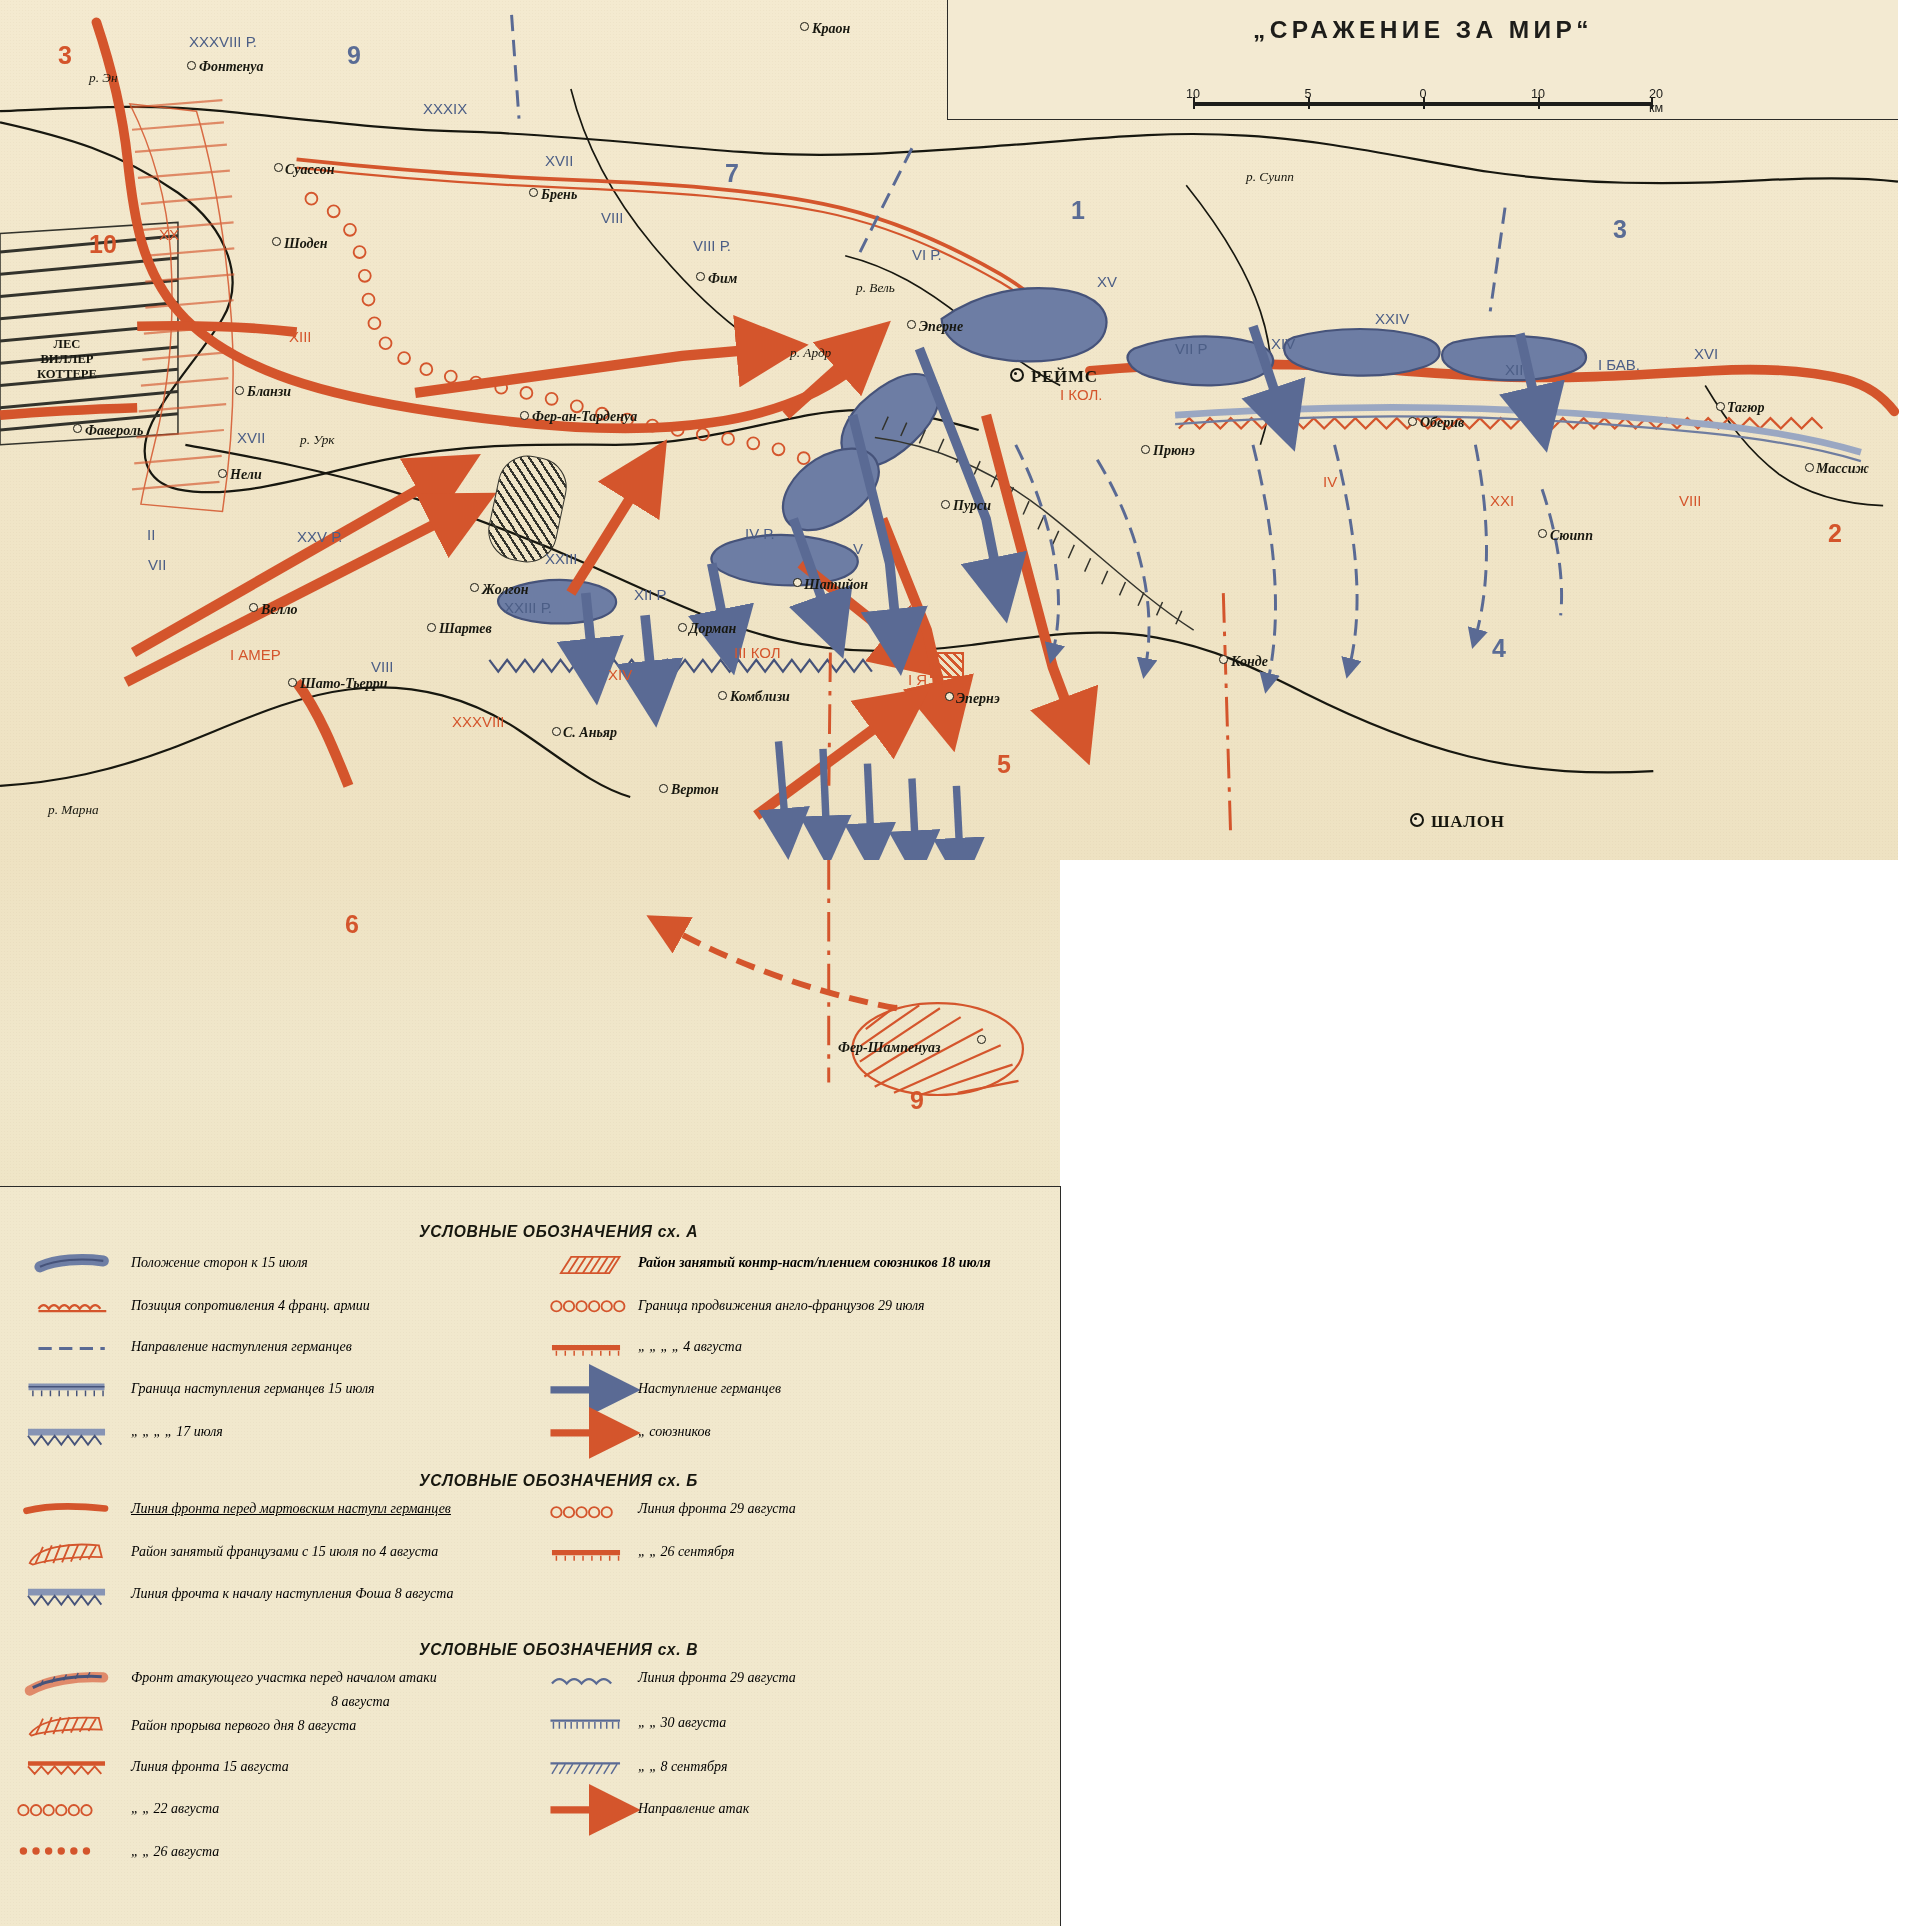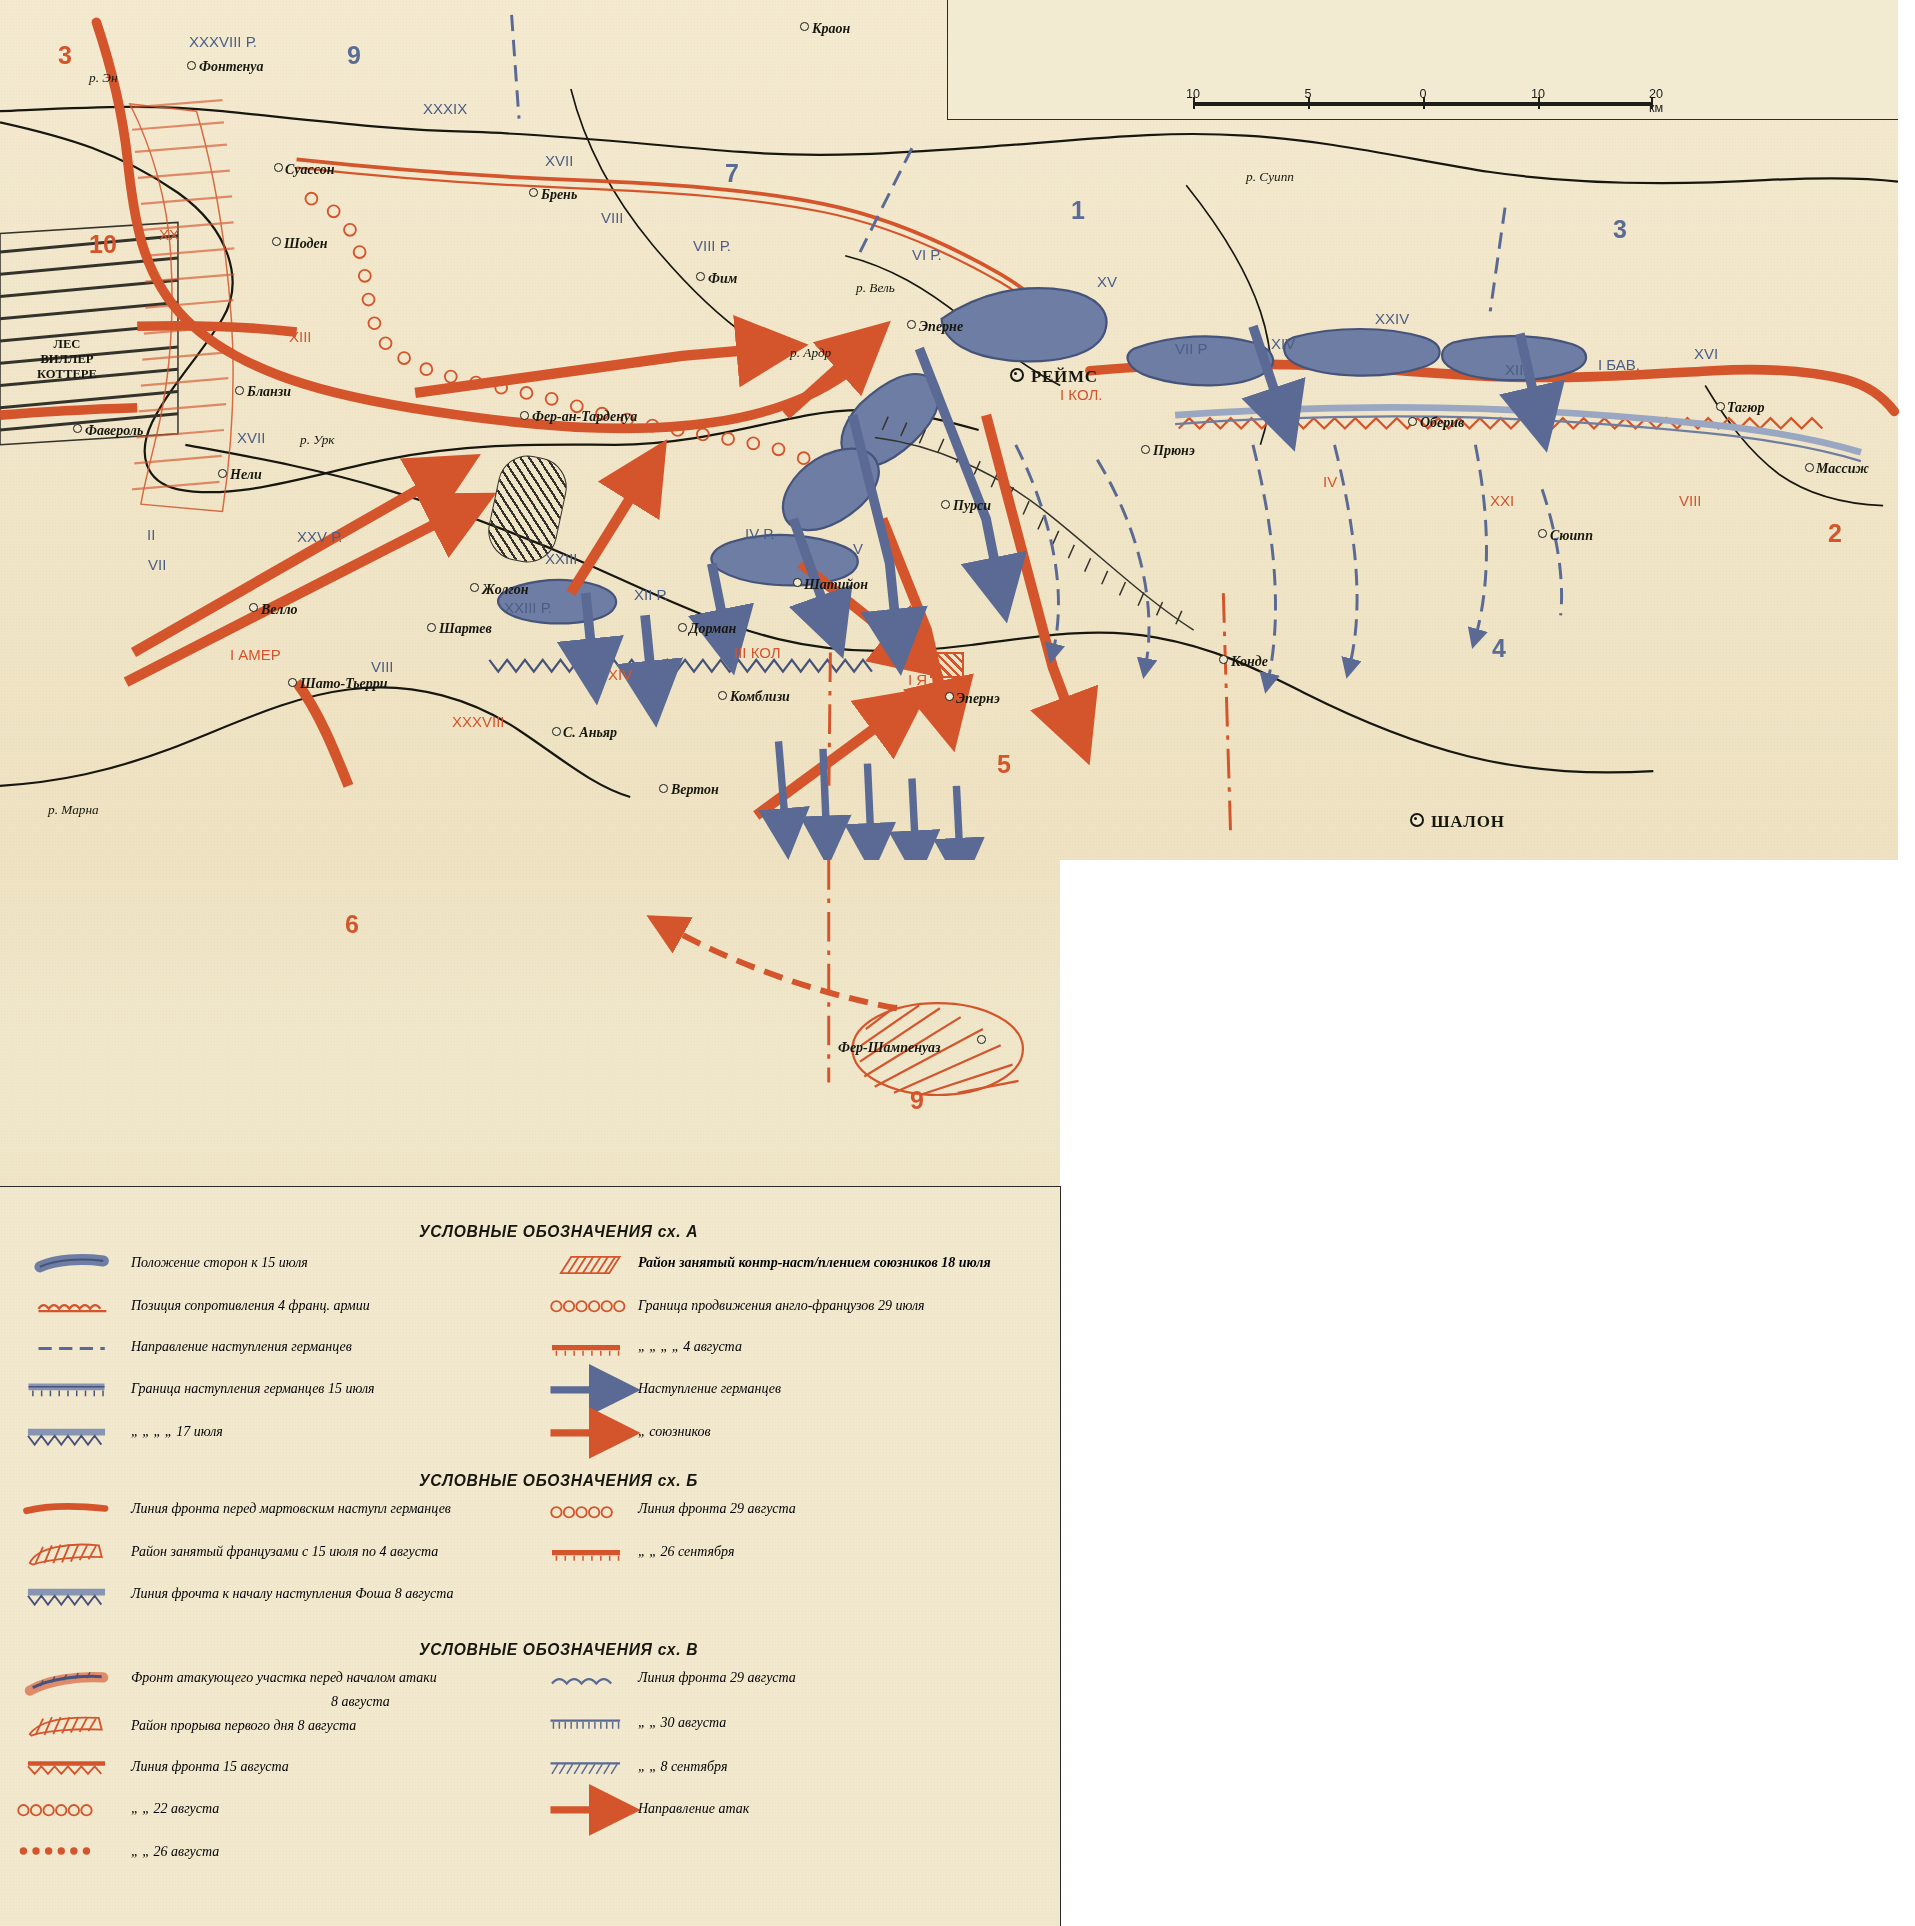--- a/index.html
+++ b/index.html
@@ -372,20 +372,21 @@
                  M1180,306 L1326,228 M1206,314 L1350,250 M1244,316 L1366,276 M1292,314 L1374,298"></path>
       </g>
     </svg>
     <div class="lbl-city" style="left:838px;top:180px;">Фер-Шампенуаз</div>
     <div class="dot" style="left:977px;top:175px;"></div>
     <div class="lbl-num-red" style="left:910px;top:226px;">9</div>
     <div class="lbl-num-red" style="left:345px;top:50px;">6</div>
   </div>
 
   <div id="title-box">
+    <div class="title-main">„СРАЖЕНИЕ ЗА МИР“</div>
     <div id="scalebar">
       <div class="bar"></div>
       <div class="tick" style="left:0px;"></div>
       <div class="tick" style="left:115px;"></div>
       <div class="tick" style="left:230px;"></div>
       <div class="tick" style="left:345px;"></div>
       <div class="tick" style="left:458px;"></div>
       <div class="lbl" style="left:0px;">10</div>
       <div class="lbl" style="left:115px;">5</div>
       <div class="lbl" style="left:230px;">0</div>
@@ -499,21 +500,21 @@
     </div>
     <div class="leg-text" style="left:626px;top:237px;">„            союзников</div>
 
     <div class="leg-title" style="left:419px;top:285px;">УСЛОВНЫЕ  ОБОЗНАЧЕНИЯ   сх. Б</div>
 
     <div class="leg-sym" style="left:25px;top:317px;width:83px;height:12px;">
       <svg width="83" height="12" viewBox="0 0 112 16">
           <path d="M2,9 C30,2 70,2 108,6" stroke="#d4552c" stroke-width="9" fill="none" stroke-linecap="round"></path>
         </svg>
     </div>
-    <div class="leg-text" style="left:119px;top:314px;">Линия фронта перед мартовским наступл германцев</div>
+    <div class="leg-text" style="left:119px;top:314px;text-decoration:underline;">Линия фронта перед мартовским наступл германцев</div>
 
     <div class="leg-sym" style="left:25px;top:354px;width:83px;height:25px;">
       <svg width="83" height="25" viewBox="0 0 112 34">
           <path d="M6,30 C16,8 60,2 100,6 L104,22 C70,20 30,26 10,32 Z" fill="none" stroke="#d4552c" stroke-width="2.5"></path>
           <g stroke="#d4552c" stroke-width="2.5">
             <path d="M14,30 L24,8 M26,30 L36,6 M38,30 L48,5 M50,29 L60,5 M62,28 L72,5 M74,26 L84,6 M86,25 L96,7"></path>
           </g>
         </svg>
     </div>
     <div class="leg-text" style="left:119px;top:357px;">Район занятый французами с 15 июля по 4 августа</div>

